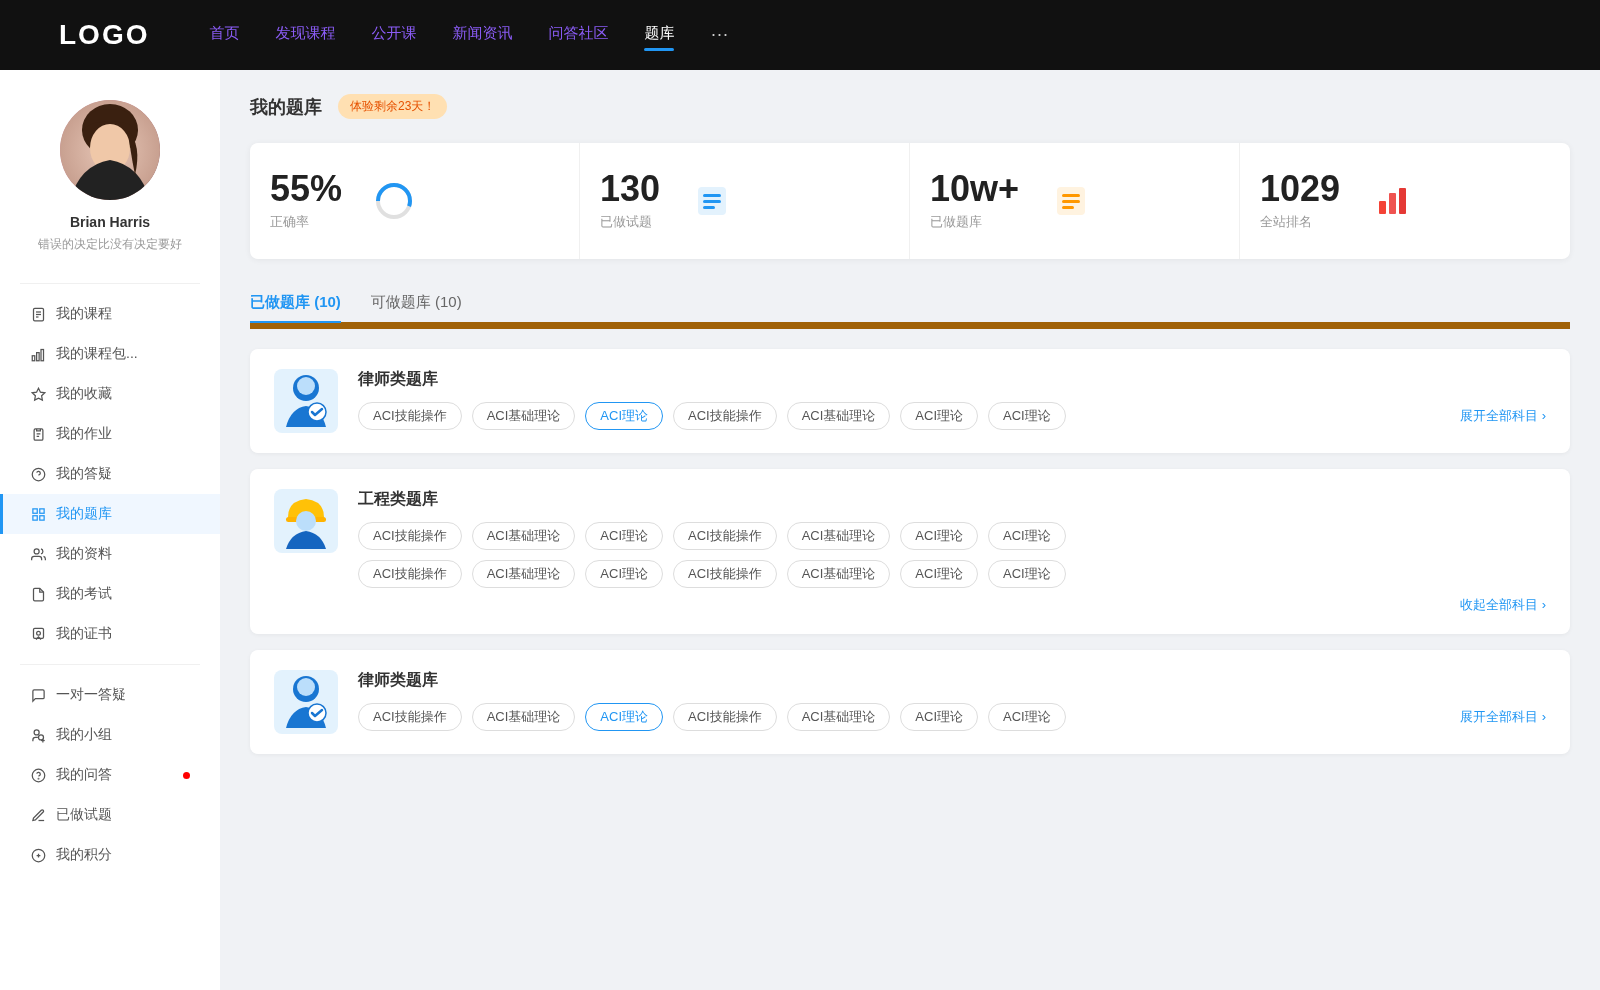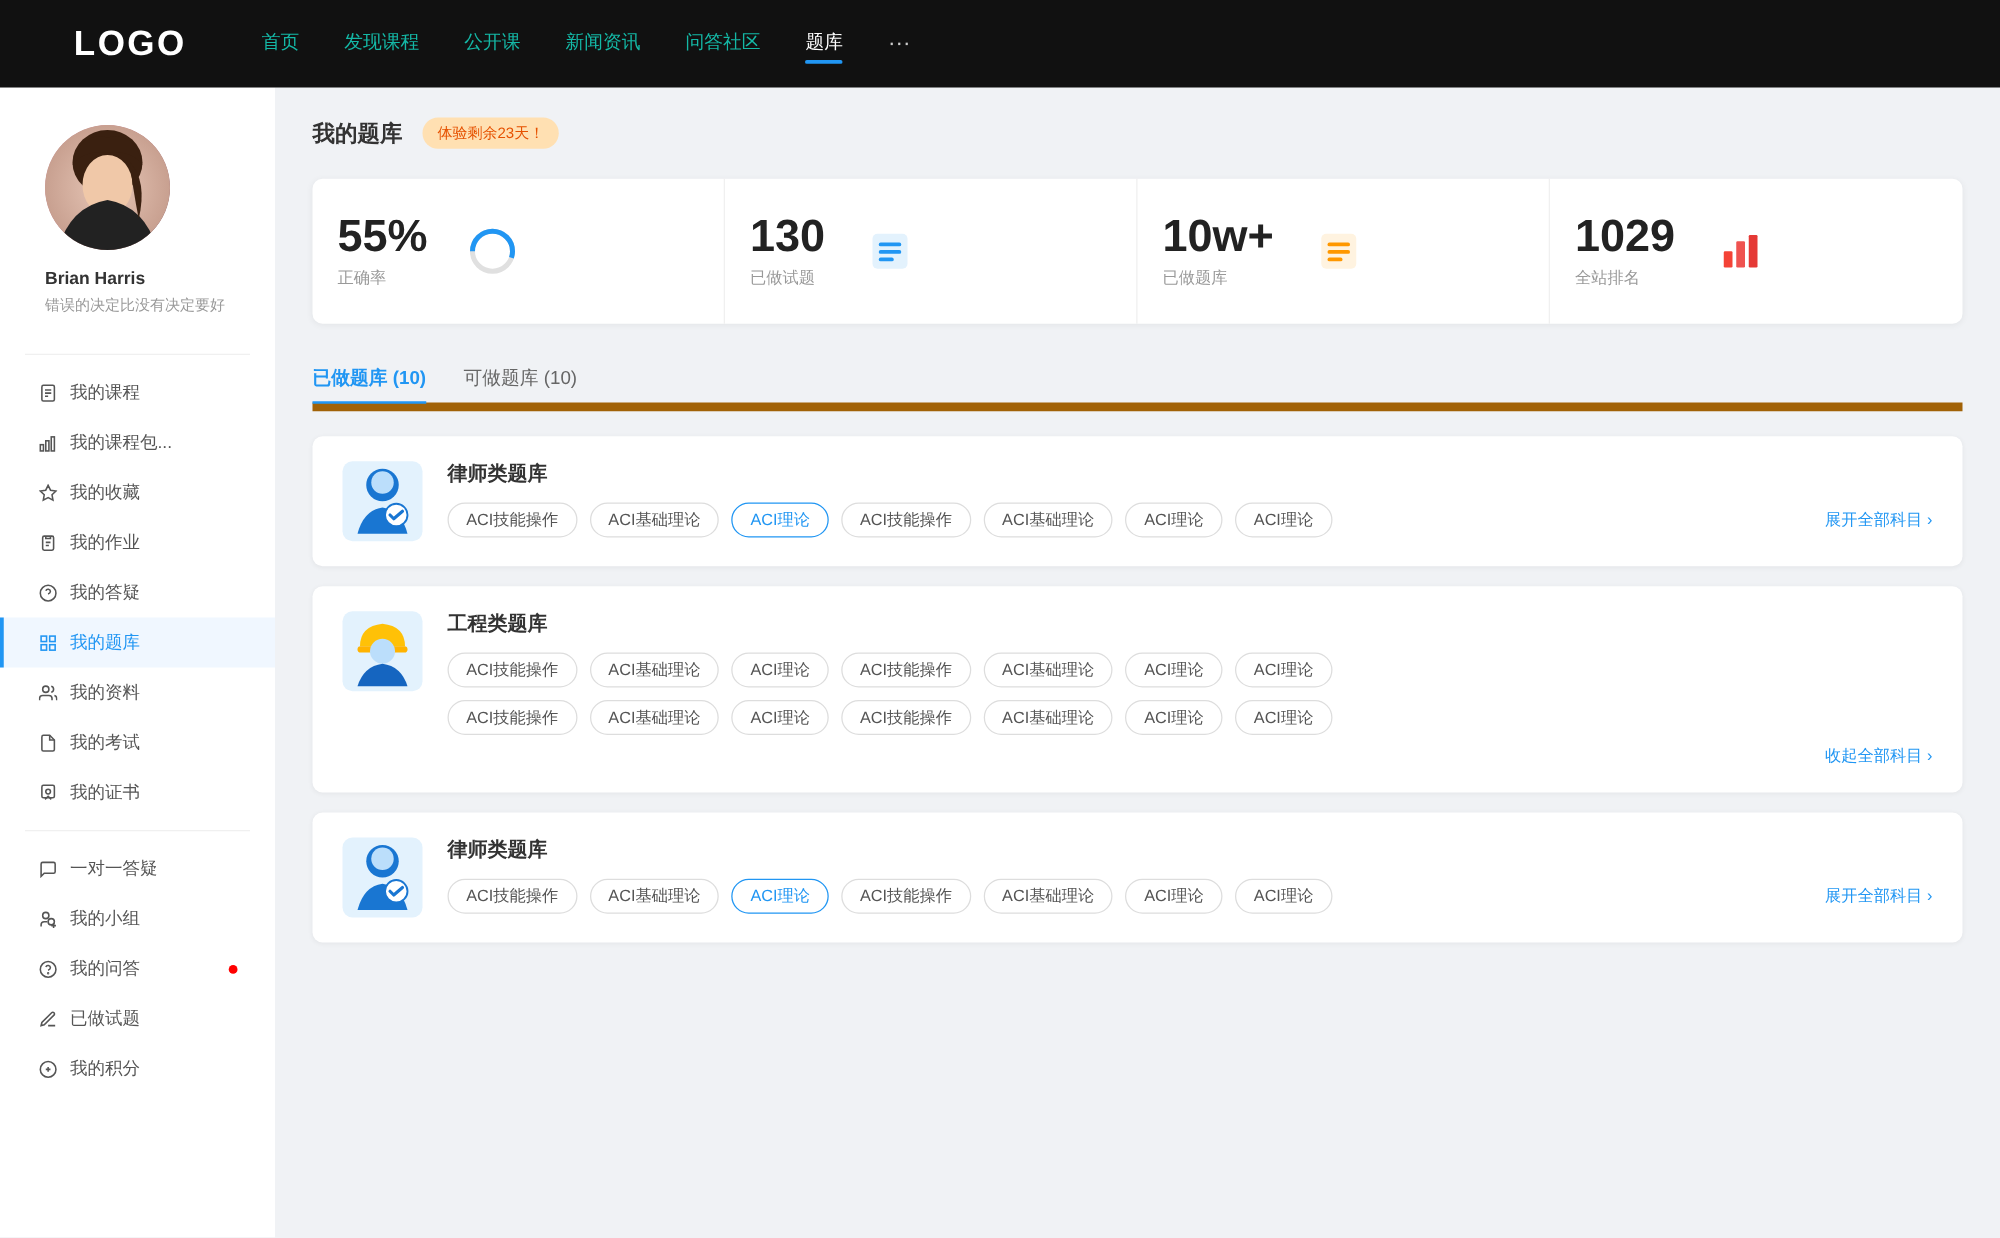--- a/index.html
+++ b/index.html
@@ -23,21 +23,21 @@
       letter-spacing: 2px;
       margin-right: 60px;
       color: #fff;
     }
     .nav-links {
       display: flex;
       gap: 36px;
       flex: 1;
     }
     .nav-link {
-      color: #14b8a6;
+      color: #8b5cf6;
       font-size: 15px;
       cursor: pointer;
       position: relative;
       padding-bottom: 4px;
     }
     .nav-link.active {
       color: #fff;
     }
     .nav-link.active::after {
       content: '';
@@ -103,23 +103,22 @@
     .sidebar {
       width: 220px;
       background: #fff;
       min-height: 100%;
       padding-bottom: 30px;
       flex-shrink: 0;
     }
     .sidebar-profile {
       display: flex;
       flex-direction: column;
-      align-items: flex-start;
+      align-items: center;
       padding: 30px 20px 20px;
-      margin-left: 16px;
     }
     .avatar-container {
       width: 100px;
       height: 100px;
       border-radius: 50%;
       overflow: hidden;
       background: #e8e8e8;
       margin-bottom: 14px;
     }
     .avatar-img {

